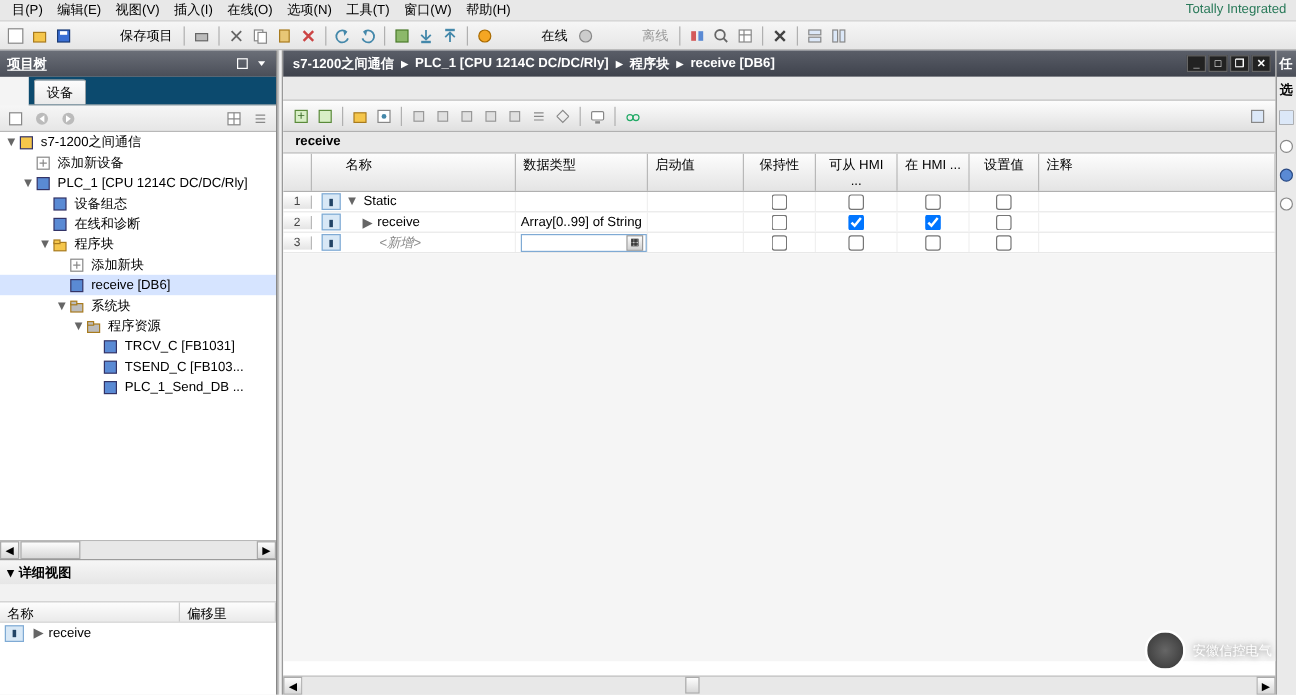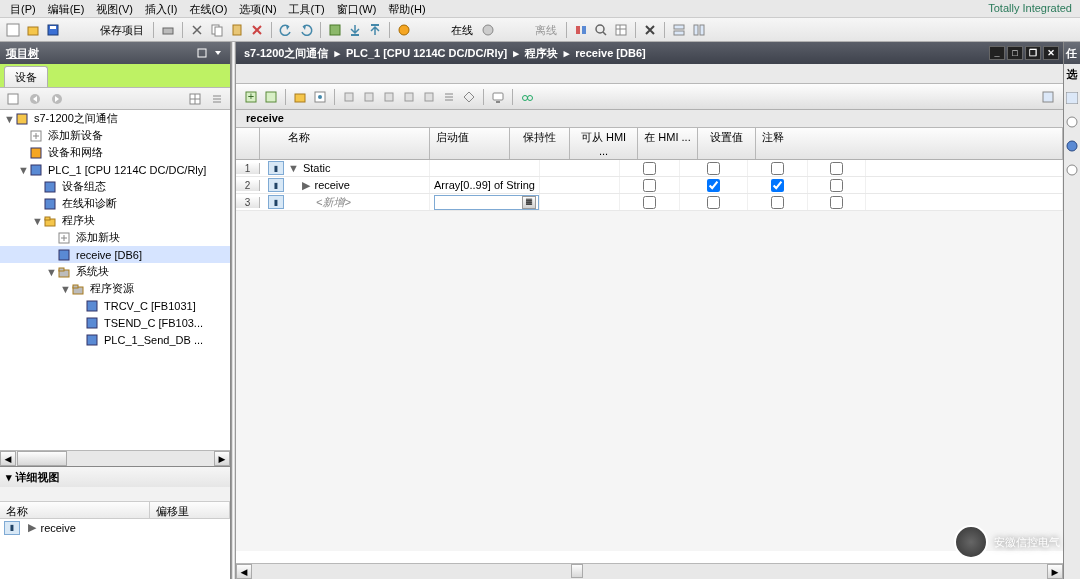--- a/index.html
+++ b/index.html
@@ -20,21 +20,21 @@
 
 .content { display: flex; height: calc(579px - 18px - 24px); }
 
 
 .left-panel { width: 231px; background: #f4f4f4; display: flex; flex-direction: column; border-right: 1px solid #888; position: relative; }
 .panel-titlebar { height: 22px; background: linear-gradient(#6b6f78, #4a4e58); color: #fff; font-weight: bold; display: flex; align-items: center; padding: 0 6px; justify-content: space-between; }
 .panel-title-text { color: #fff; text-decoration: underline; }
 .panel-title-icons { display: flex; gap: 4px; }
 .mini-icon { width: 12px; height: 12px; display: inline-block; }
 
-.tab-row { height: 24px; background: #bef264; display: flex; border-bottom: 1px solid #b8b8b8; }
+.tab-row { height: 24px; background: #0c4a6e; display: flex; border-bottom: 1px solid #b8b8b8; margin-left: 24px; }
 .tab { background: linear-gradient(#fdfdfd,#eaeaea); border: 1px solid #b0b0b0; border-bottom: none; padding: 3px 10px; margin: 2px 2px 0 4px; border-radius: 3px 3px 0 0; }
 
 .mini-toolbar { height: 22px; background: linear-gradient(#f6f6f6,#e6e6e6); border-bottom: 1px solid #b8b8b8; display: flex; align-items: center; padding: 0 4px; justify-content: space-between; }
 
 .tree-area { flex: 1; overflow: auto; background: #fff; }
 .tree-row { display: flex; align-items: center; height: 17px; padding-left: 4px; white-space: nowrap; }
 .tree-row.selected { background: #d6e4ff; }
 .tree-indent { display: inline-block; }
 .tree-toggle { width: 10px; text-align: center; color: #666; display: inline-block; }
 .tree-icon { width: 16px; height: 14px; display: inline-flex; align-items: center; justify-content: center; margin-right: 2px; }
@@ -338,30 +338,20 @@
           <span class="tree-indent" style="width:14px"></span>
           <span class="tree-toggle"></span>
           <span class="tree-icon">
             <svg width="14" height="14">
               <rect x="2" y="2" width="10" height="10" fill="#fff" stroke="#888"></rect>
               <line x1="7" y1="4" x2="7" y2="10" stroke="#888"></line>
               <line x1="4" y1="7" x2="10" y2="7" stroke="#888"></line>
             </svg>
           </span>
           <span class="tree-label">添加新设备</span>
-        </div>
-        <div class="tree-row">
-          <span class="tree-indent" style="width:14px"></span>
-          <span class="tree-toggle"></span>
-          <span class="tree-icon">
-            <svg width="14" height="14">
-              <rect x="2" y="2" width="10" height="10" fill="#f5a623" stroke="#336"></rect>
-            </svg>
-          </span>
-          <span class="tree-label">设备和网络</span>
         </div>
         <div class="tree-row">
           <span class="tree-indent" style="width:14px"></span>
           <span class="tree-toggle">▼</span>
           <span class="tree-icon">
             <svg width="14" height="14">
               <rect x="2" y="2" width="10" height="10" fill="#5a8ad4" stroke="#336"></rect>
             </svg>
           </span>
           <span class="tree-label">PLC_1 [CPU 1214C DC/DC/Rly]</span>
@@ -600,20 +590,21 @@
           <svg width="14" height="14">
             <rect x="2" y="2" width="10" height="10" fill="#dce8f8" stroke="#888"></rect>
           </svg>
         </div>
     </div>
     <div class="block-name-row">receive</div>
     <div class="grid-wrap">
       <div class="grid-header">
         <div class="gh-rownum"></div>
         <div class="gh-cell col-name">名称</div>
+        <div class="gh-cell col-type">数据类型</div>
         <div class="gh-cell col-start">启动值</div>
         <div class="gh-cell col-retain">保持性</div>
         <div class="gh-cell col-hmi1">可从 HMI ...</div>
         <div class="gh-cell col-hmi2">在 HMI ...</div>
         <div class="gh-cell col-setpt">设置值</div>
         <div class="gh-cell col-comment">注释</div>
       </div>
       <div id="grid-rows">
           <div class="grid-body-row">
             <div class="gb-rownum">1</div>

